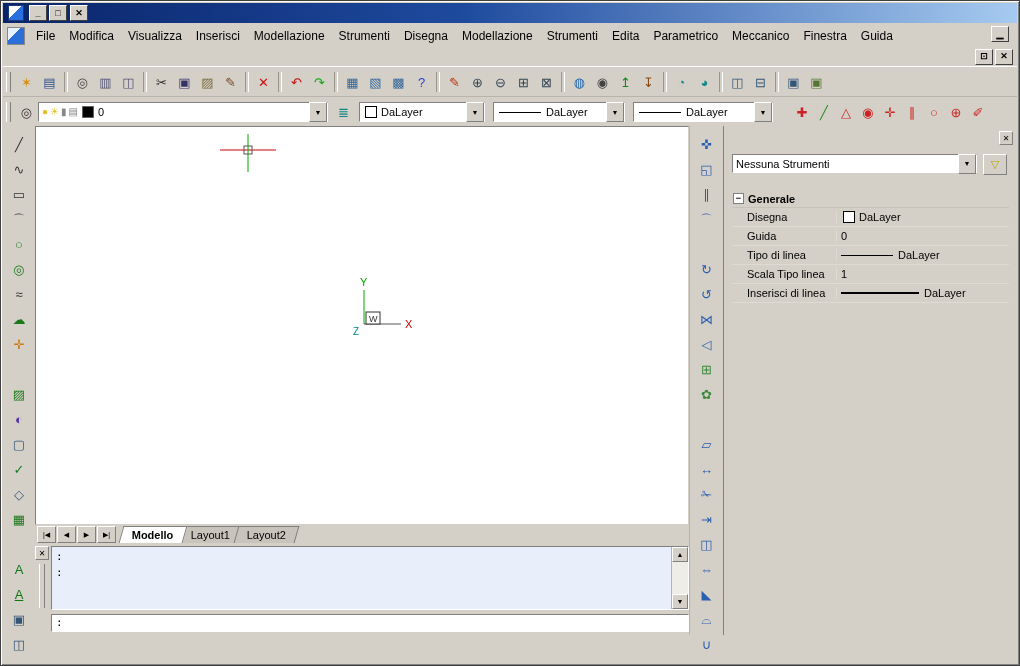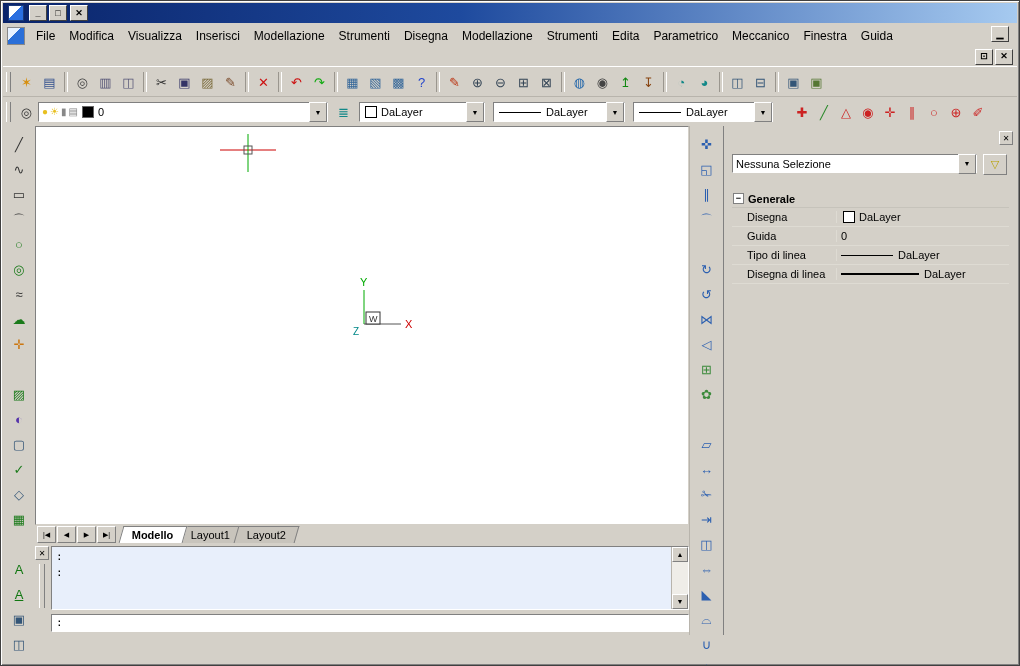--- a/index.html
+++ b/index.html
@@ -606,21 +606,21 @@
         <span class="sbtrack" data-name="scrollbar-track"></span>
         <span class="sbtn" data-name="scroll-down-icon">▼</span>
       </div>
     </div>
     <div class="abs cmdinput" data-name="command-input">:</div>
   </div>
 
   <div class="abs props" data-name="properties-panel">
     <div class="smallx pclose" data-name="properties-close-button">✕</div>
     <div class="combo propsel" data-name="selection-dropdown">
-      <span data-name="selection-value">Nessuna Selezione</span>
+      <span data-name="selection-value">Nessuna Strumenti</span>
       <span class="cbtn" data-name="chevron-down-icon">▼</span>
     </div>
     <div class="pfilter" data-name="properties-filter-button">
       <span style="color:#b8a000;" data-name="filter-icon">▽</span>
     </div>
     <div class="pgrid" data-name="property-grid">
       <div class="pghead" data-name="property-group-header">
         <span class="expandbox" data-name="collapse-icon">−</span>
         <span data-name="property-group-title">Generale</span>
       </div>
@@ -638,21 +638,27 @@
         </div>
       </div>
       <div class="prow" data-name="property-row">
         <div class="plab" data-name="prop-label">Tipo di linea</div>
         <div class="pval" data-name="prop-linetype-value">
           <span class="pline" data-name="linetype-sample"></span>
           <span data-name="prop-value-text">DaLayer</span>
         </div>
       </div>
       <div class="prow" data-name="property-row">
-        <div class="plab" data-name="prop-label">Disegna di linea</div>
+        <div class="plab" data-name="prop-label">Scala Tipo linea</div>
+        <div class="pval" data-name="prop-linetype-scale-value">
+          <span data-name="prop-value-text">1</span>
+        </div>
+      </div>
+      <div class="prow" data-name="property-row">
+        <div class="plab" data-name="prop-label">Inserisci di linea</div>
         <div class="pval" data-name="prop-lineweight-value">
           <span class="pline2" data-name="lineweight-sample"></span>
           <span data-name="prop-value-text">DaLayer</span>
         </div>
       </div>
     </div>
   </div>
 
 
 </div>

